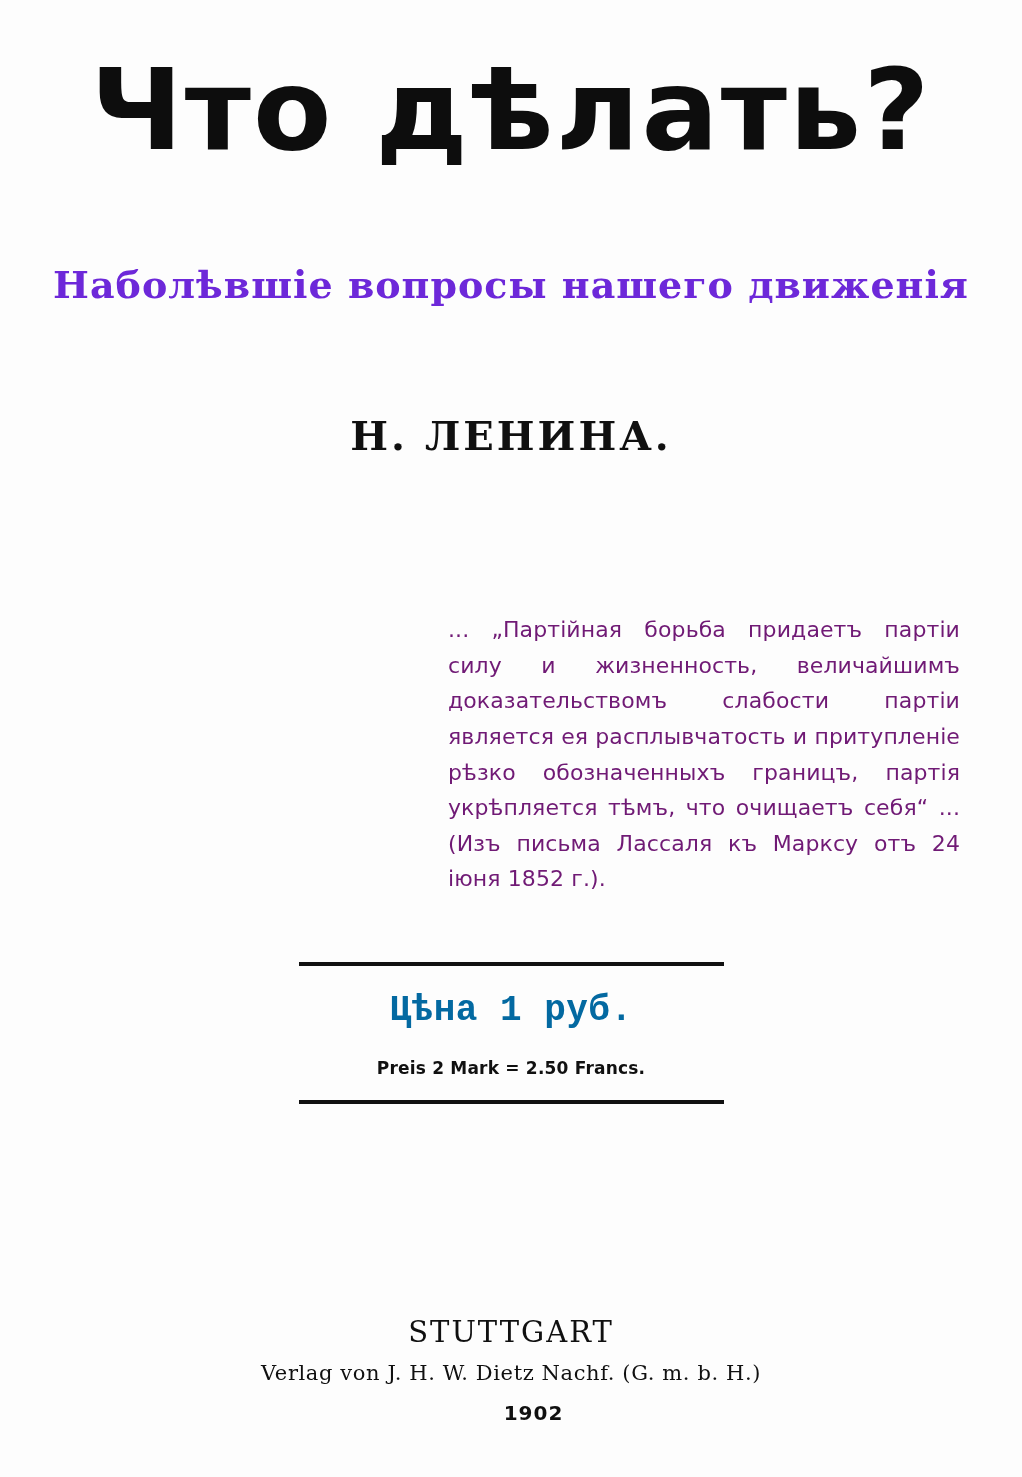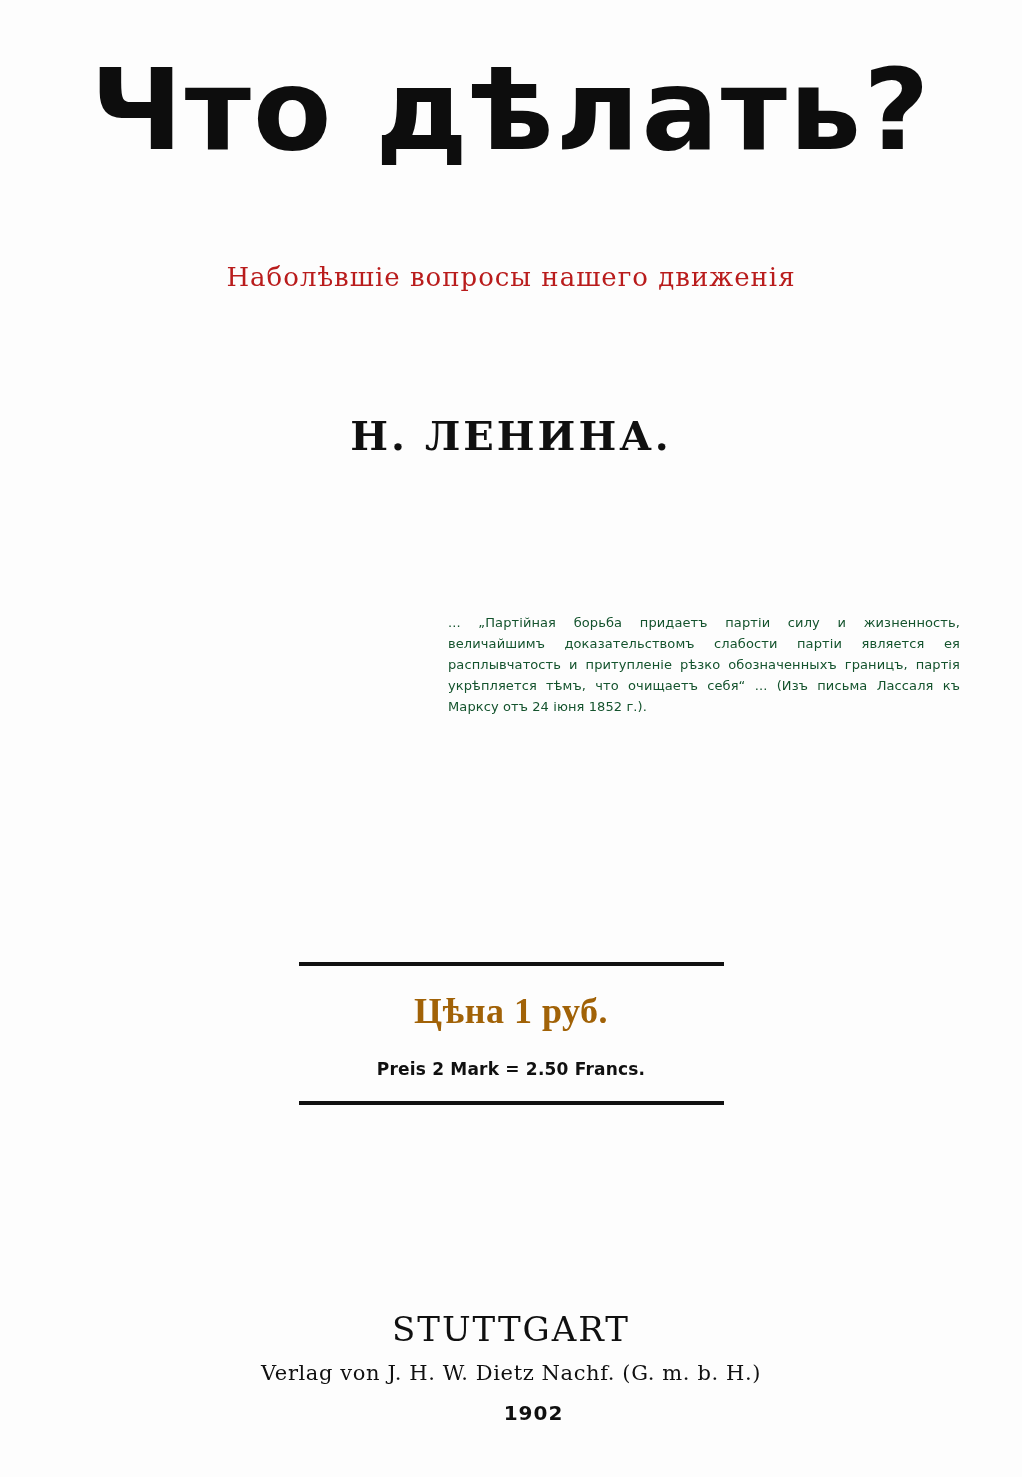--- a/index.html
+++ b/index.html
@@ -39,24 +39,24 @@
   }
 
   
   .subtitle {
     position: absolute;
     top: 262px;
     left: 0;
     width: 100%;
     text-align: center;
     font-family: "DejaVu Serif", serif;
-    font-weight: 400;
-    font-size: 26px;
+    font-weight: 700;
+    font-size: 38px;
     letter-spacing: 1.0px;
-    color: #b91c1c;
+    color: #6d28d9;
   }
 
   
   .author {
     position: absolute;
     top: 412px;
     left: 0;
     width: 100%;
     text-align: center;
     font-family: "DejaVu Serif", serif;
@@ -66,49 +66,49 @@
     color: #101010;
   }
 
   
   .epigraph {
     position: absolute;
     top: 612px;
     left: 448px;
     width: 512px;
     font-family: "DejaVu Sans", sans-serif;
-    font-size: 13px;
+    font-size: 22px;
     line-height: 1.62;
     text-align: justify;
-    color: #14532d;
+    color: #701a75;
     letter-spacing: 0.1px;
   }
 
   
   .price-block {
     position: absolute;
     top: 962px;
     left: 0;
     width: 100%;
     text-align: center;
   }
   .rule {
     width: 425px;
     margin: 0 auto;
     border: 0;
     border-top: 4px solid #111;
     height: 0;
   }
   .price-ru {
-    font-family: Liberation Serif, serif;
+    font-family: Liberation Mono, monospace;
     font-weight: 700;
     font-size: 36px;
     margin-top: 24px;
     letter-spacing: 0.5px;
-    color: #a16207;
+    color: #0369a1;
   }
   .price-de {
     font-family: "DejaVu Sans", sans-serif;
     font-weight: 700;
     font-size: 17px;
     margin-top: 27px;
     margin-bottom: 22px;
     letter-spacing: 0.2px;
     color: #101010;
   }
@@ -116,21 +116,21 @@
   
   .imprint {
     position: absolute;
     bottom: 52px;
     left: 0;
     width: 100%;
     text-align: center;
   }
   .imprint-city {
     font-family: "DejaVu Serif", serif;
-    font-size: 34px;
+    font-size: 29px;
     letter-spacing: 2px;
     color: #101010;
   }
   .imprint-publisher {
     font-family: "DejaVu Serif", serif;
     font-size: 21px;
     margin-top: 12px;
     letter-spacing: 0.6px;
     color: #101010;
   }

